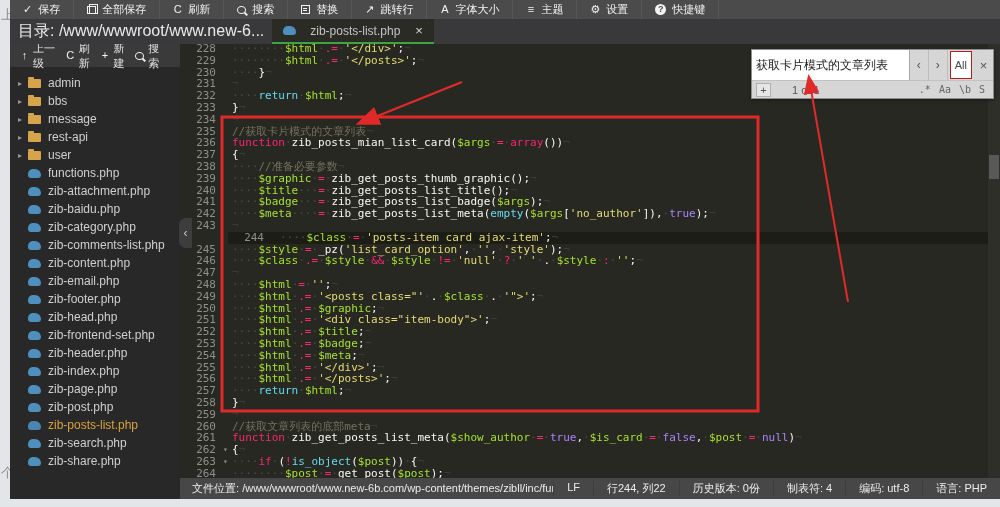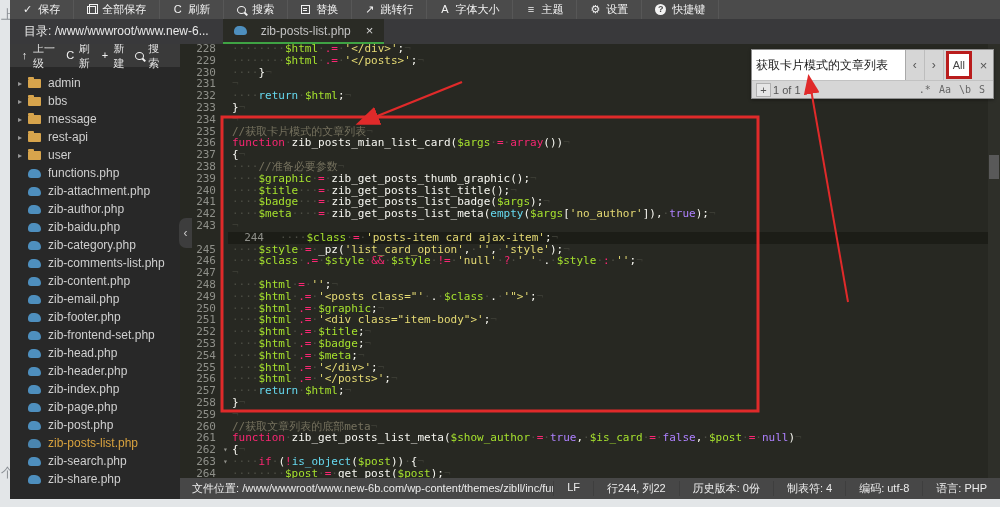--- a/index.html
+++ b/index.html
@@ -20,21 +20,21 @@
   .sh-mag{width:8px;height:8px;border:1.5px solid #f2f2f2;border-radius:50%;box-sizing:border-box;position:relative;}
   .sh-mag::after{content:"";position:absolute;width:4px;height:1.5px;background:#f2f2f2;right:-3px;bottom:-2px;transform:rotate(45deg);}
   .sh-copy{width:7px;height:8px;border:1px solid #f2f2f2;box-sizing:border-box;position:relative;}
   .sh-copy::after{content:"";position:absolute;left:1px;top:-3px;width:7px;height:8px;border:1px solid #f2f2f2;}
   .sh-doc{width:8px;height:9px;border:1px solid #f2f2f2;box-sizing:border-box;position:relative;}
   .sh-doc::after{content:"";position:absolute;left:1px;top:2px;width:4px;height:1px;background:#f2f2f2;box-shadow:0 2px 0 #f2f2f2;}
   .sh-qmark{width:11px;height:11px;border-radius:50%;background:#f2f2f2;color:#4b4b4b;font-size:9px;font-weight:700;}
 
   
   .tabbar{position:absolute;left:0;top:19px;right:0;height:25px;background:#39393b;display:flex;align-items:stretch;}
-  .dir-label{display:flex;align-items:center;padding:0 14px;font-size:12px;color:#e9e9e9;white-space:nowrap;}
+  .dir-label{display:flex;align-items:center;padding:0 8px;font-size:16px;color:#e9e9e9;white-space:nowrap;}
   .tab{display:flex;align-items:center;gap:7px;padding:0 11px;background:#2a2b25;
     border-bottom:2px solid #3fa344;box-sizing:border-box;font-size:12px;color:#c3c3c3;cursor:pointer;}
   .tab-close{margin-left:8px;color:#d5d5d5;font-size:13px;cursor:pointer;}
 
   
   .sidebar{position:absolute;left:0;top:44px;bottom:0;width:170px;background:#282828;overflow:hidden;}
   .sb-toolbar{height:23px;background:#3a3a3a;display:flex;align-items:center;justify-content:space-between;padding:0 10px;}
   .sb-item{display:flex;align-items:center;gap:4px;font-size:11px;color:#e3e3e3;cursor:pointer;}
   .tree{padding-top:7px;}
   .tree-row{height:18px;display:flex;align-items:center;font-size:12px;color:#cfcfcf;padding-left:8px;cursor:pointer;white-space:nowrap;}
@@ -63,26 +63,26 @@
   .collapse-handle{position:absolute;left:169px;top:218px;width:13px;height:30px;background:#3d3d3d;
     border-radius:7px 0 0 7px;color:#c9c9c9;font-size:12px;display:flex;align-items:center;justify-content:center;cursor:pointer;z-index:5;}
 
   
   .search-panel{position:absolute;top:5px;right:6px;width:241px;z-index:10;font-size:12px;
     border:1px solid #8f8f8f;background:#d6d6d6;box-shadow:0 1px 3px rgba(0,0,0,.4);}
   .sp-row1{display:flex;height:30px;align-items:stretch;}
   .sp-input{flex:1;border:none;border-right:1px solid #a9a9a9;padding:1px 4px;font-size:12px;
     font-family:"Liberation Sans",sans-serif;background:#fff;color:#222;min-width:0;outline:none;}
   .sp-btn{border:none;background:#d6d6d6;color:#555;width:19px;font-size:12px;cursor:pointer;padding:0;border-right:1px solid #bdbdbd;}
-  .sp-all{border:3px solid #b91c1c;background:#fff;color:#444;font-size:11px;padding:0 4px;margin:1px 2px;cursor:pointer;}
+  .sp-all{border:1px solid #b91c1c;background:#fff;color:#444;font-size:11px;padding:0 4px;margin:1px 2px;cursor:pointer;}
   .sp-close{font-size:13px;border-right:none;}
   .sp-row2{display:flex;align-items:center;height:17px;background:#d6d6d6;border-top:1px solid #c2c2c2;
     color:#555;font-size:11px;padding:0 4px;}
   .sp-plus{border:1px solid #b0b0b0;background:#e6e6e6;width:13px;text-align:center;line-height:12px;cursor:pointer;}
-  .sp-count{margin-left:2px;color:#555;}
+  .sp-count{margin-left:21px;color:#555;}
   .sp-flex{flex:1;}
   .sp-opt{margin:0 4px;cursor:pointer;color:#666;font-family:"DejaVu Sans Mono",monospace;font-size:10px;}
 
   
   .statusbar{position:absolute;left:170px;right:0;bottom:0;height:21px;background:#474747;
     display:flex;align-items:center;font-size:11px;color:#ececec;}
   .st-loc{padding:0 12px;white-space:nowrap;overflow:hidden;flex:1;}
   .st-item{padding:0 13px;border-left:1px solid #3e3e3e;white-space:nowrap;}
 
   .annotations{position:absolute;left:0;top:0;width:1000px;height:507px;z-index:50;pointer-events:none;}
@@ -195,24 +195,20 @@
           <div class="tree-row file">
             <span class="php-ico"></span>
             <span>functions.php</span>
           </div>
           <div class="tree-row file">
             <span class="php-ico"></span>
             <span>zib-attachment.php</span>
           </div>
           <div class="tree-row file">
             <span class="php-ico"></span>
-            <span>zib-author.php</span>
-          </div>
-          <div class="tree-row file">
-            <span class="php-ico"></span>
             <span>zib-baidu.php</span>
           </div>
           <div class="tree-row file">
             <span class="php-ico"></span>
             <span>zib-category.php</span>
           </div>
           <div class="tree-row file">
             <span class="php-ico"></span>
             <span>zib-comments-list.php</span>
           </div>
@@ -223,25 +219,25 @@
           <div class="tree-row file">
             <span class="php-ico"></span>
             <span>zib-email.php</span>
           </div>
           <div class="tree-row file">
             <span class="php-ico"></span>
             <span>zib-footer.php</span>
           </div>
           <div class="tree-row file">
             <span class="php-ico"></span>
+            <span>zib-head.php</span>
+          </div>
+          <div class="tree-row file">
+            <span class="php-ico"></span>
             <span>zib-frontend-set.php</span>
-          </div>
-          <div class="tree-row file">
-            <span class="php-ico"></span>
-            <span>zib-head.php</span>
           </div>
           <div class="tree-row file">
             <span class="php-ico"></span>
             <span>zib-header.php</span>
           </div>
           <div class="tree-row file">
             <span class="php-ico"></span>
             <span>zib-index.php</span>
           </div>
           <div class="tree-row file">

